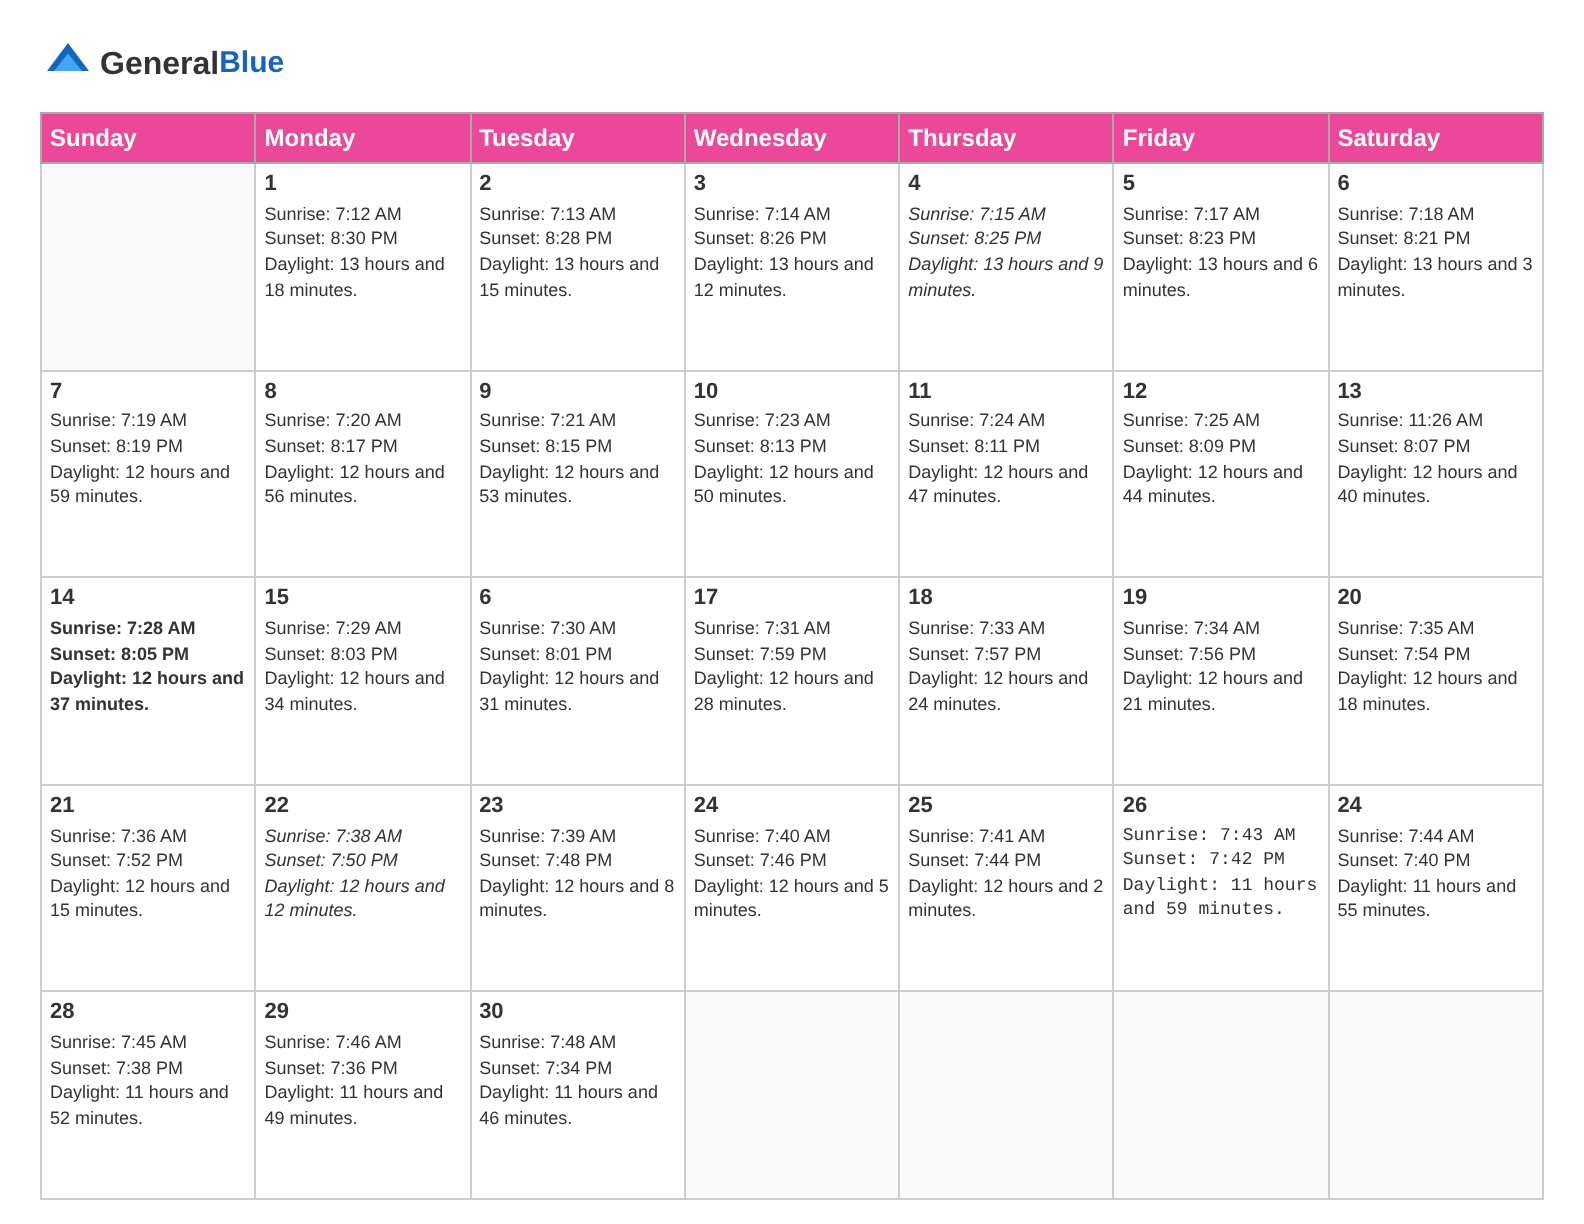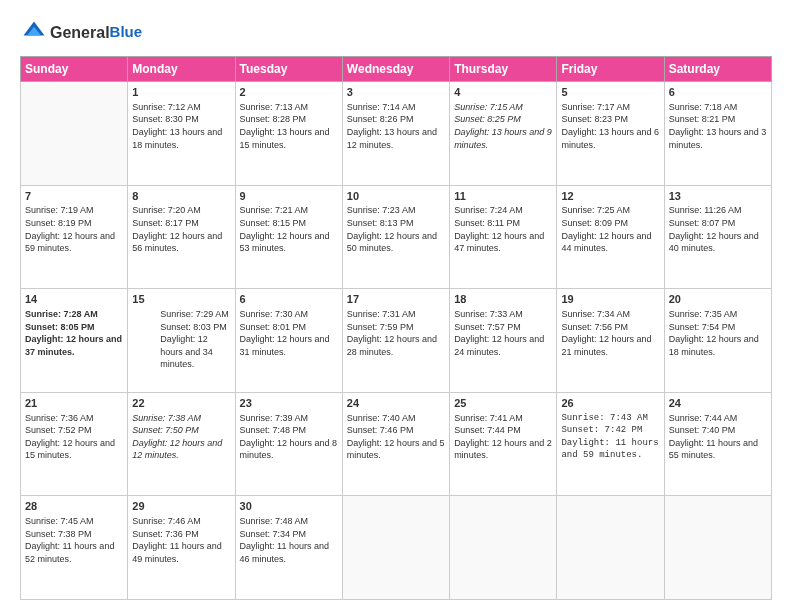--- a/index.html
+++ b/index.html
@@ -220,21 +220,21 @@
         </tr>
         <tr class="row-week">
           <td>
             <span class="day-number">14</span>
             <div class="day-info" style="white-space: pre-line; font-weight: bold;">Sunrise: 7:28 AM
 Sunset: 8:05 PM
 Daylight: 12 hours and 37 minutes.</div>
           </td>
           <td>
             <span class="day-number">15</span>
-            <div class="day-info" style="white-space: pre-line; margin-left: 28px;">Sunrise: 7:29 AM
+            <div class="day-info" style="white-space: pre-line;">Sunrise: 7:29 AM
 Sunset: 8:03 PM
 Daylight: 12 hours and 34 minutes.</div>
           </td>
           <td>
             <span class="day-number">6</span>
             <div class="day-info" style="white-space: pre-line;">Sunrise: 7:30 AM
 Sunset: 8:01 PM
 Daylight: 12 hours and 31 minutes.</div>
           </td>
           <td>

